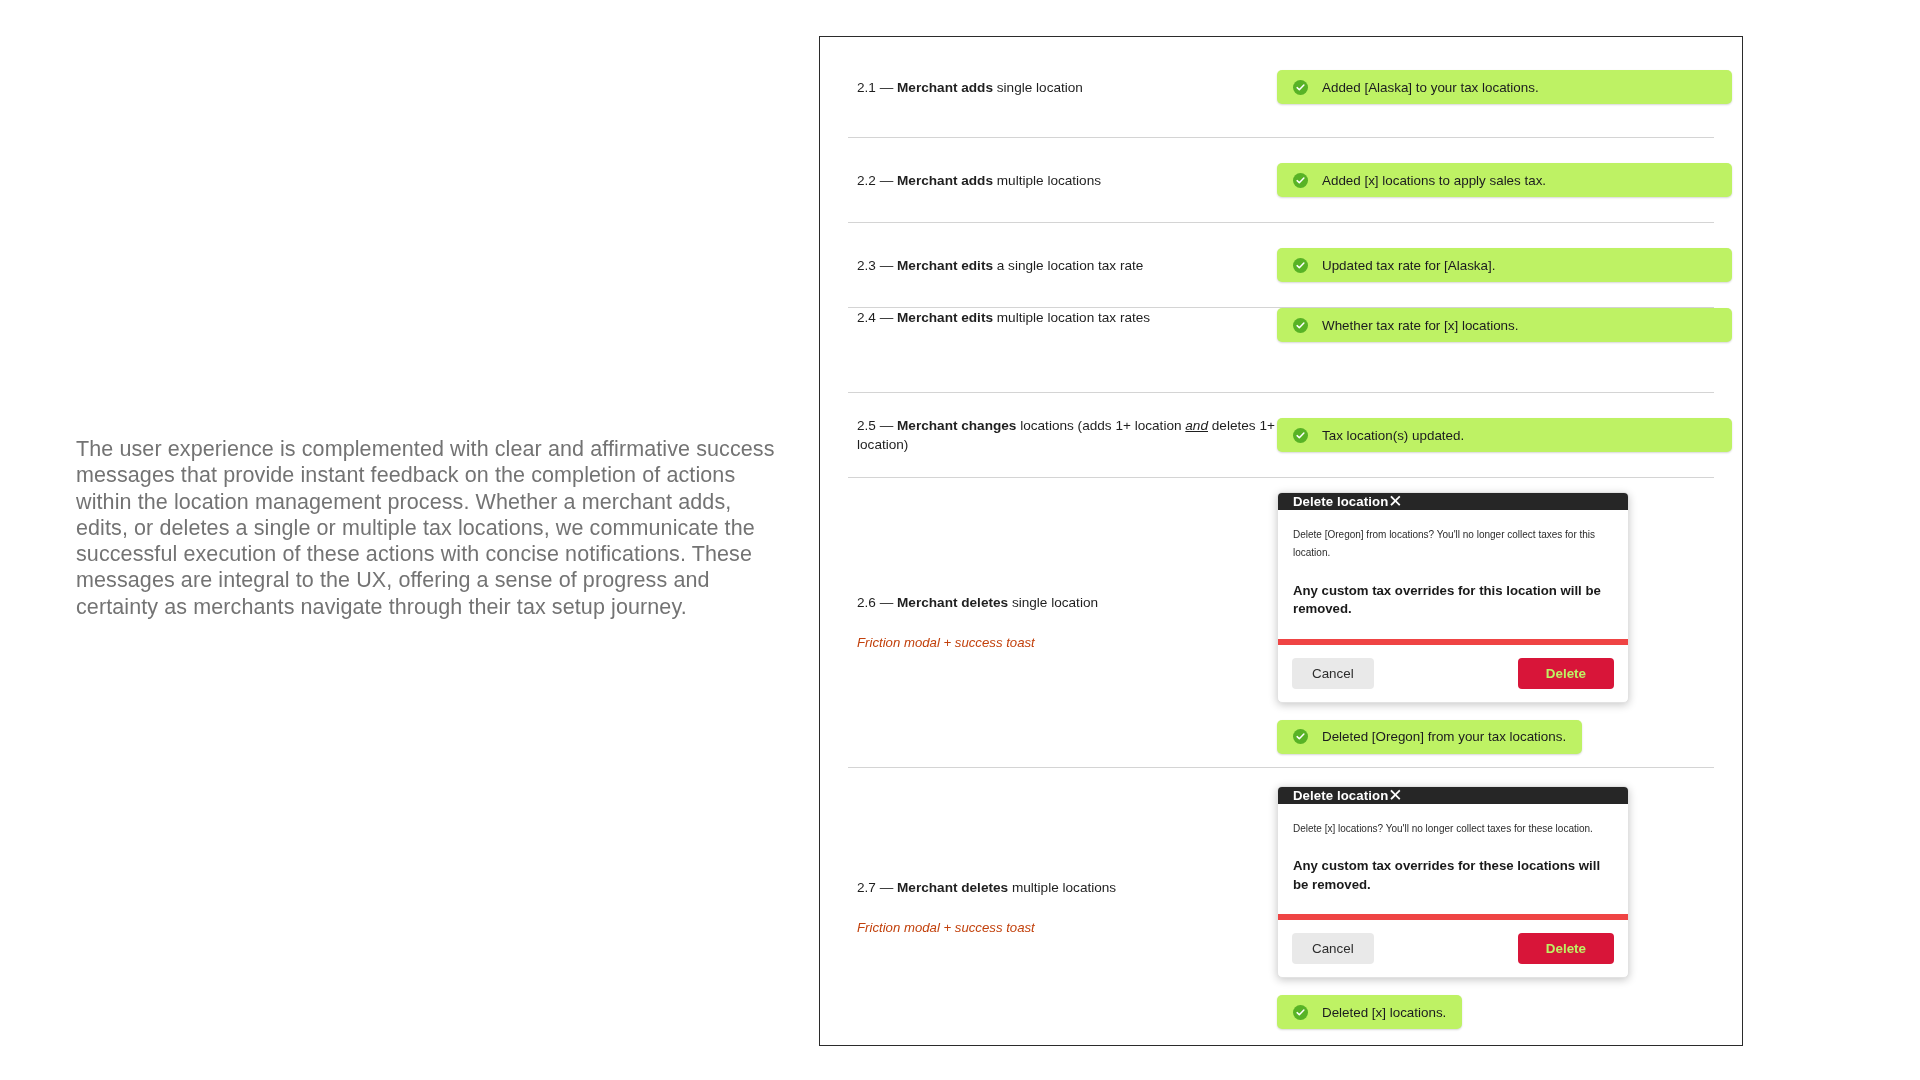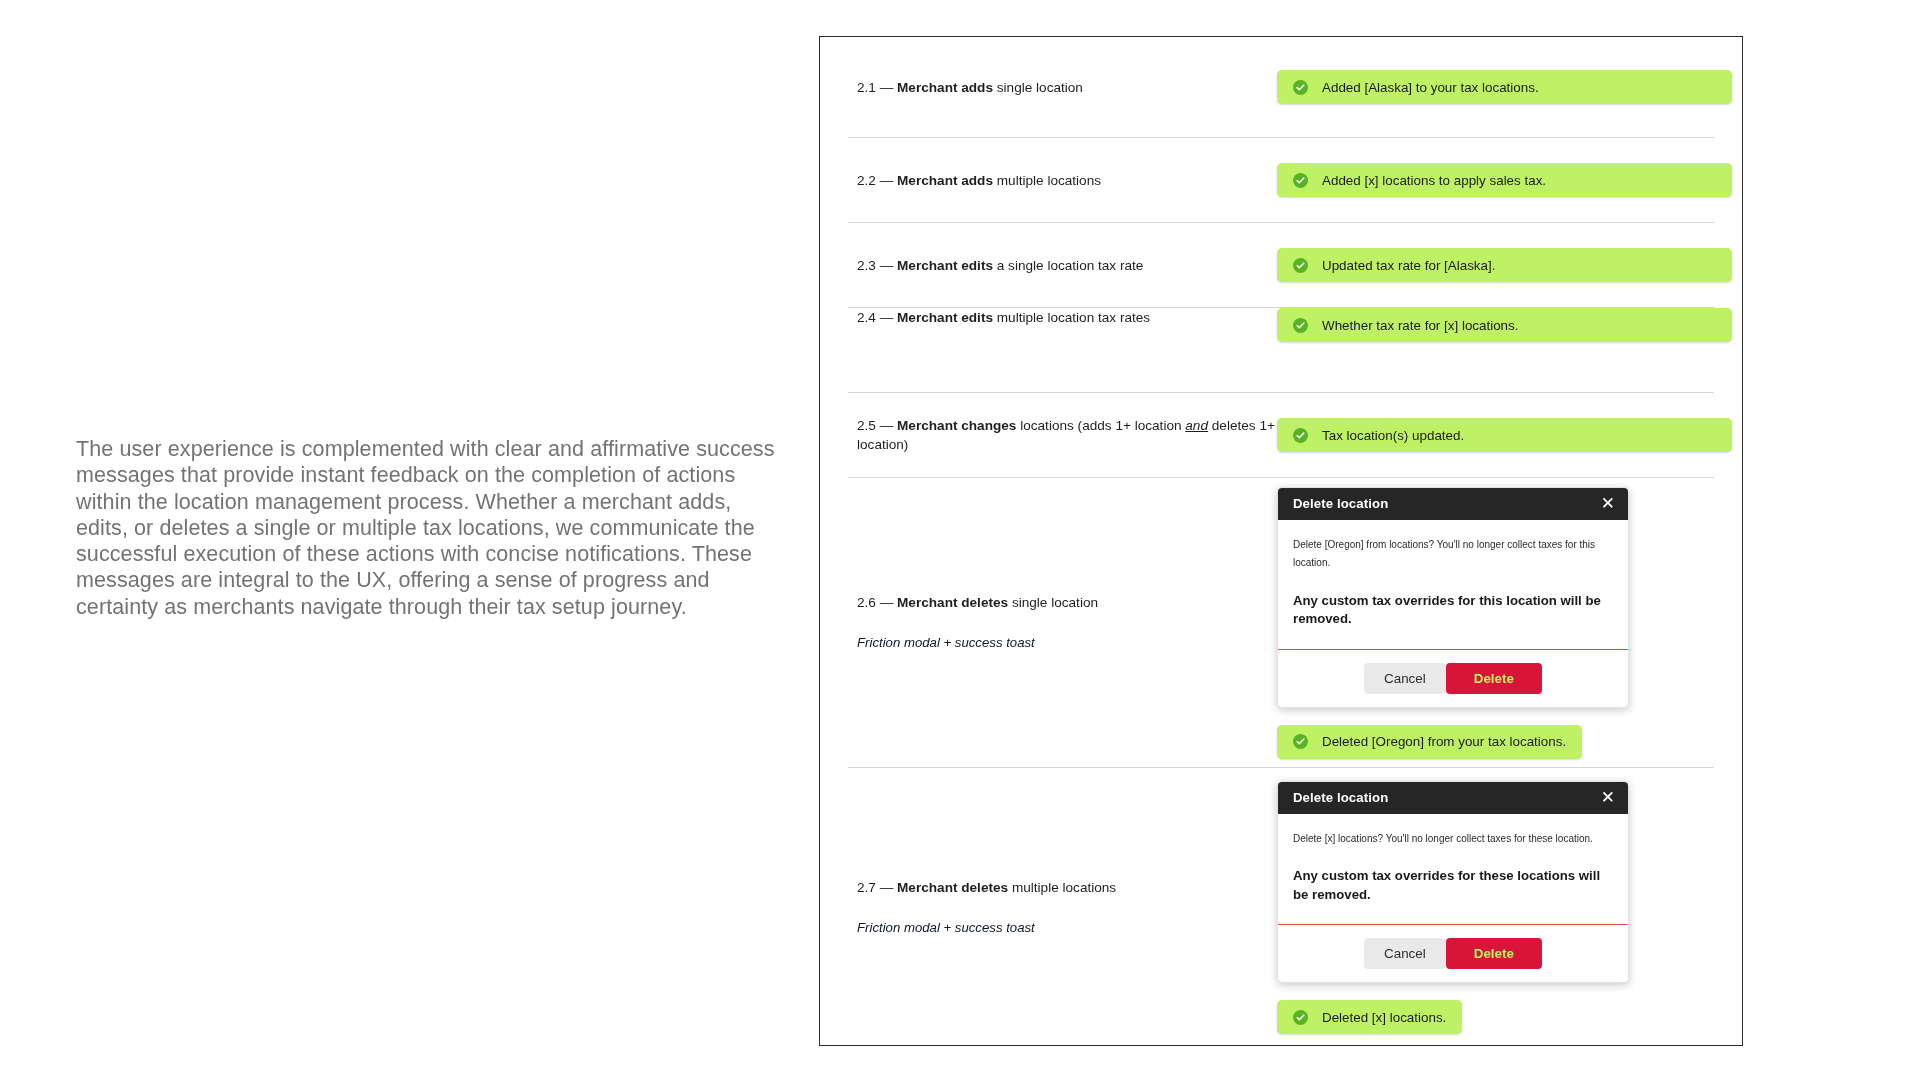--- a/index.html
+++ b/index.html
@@ -47,21 +47,21 @@
     font-size: 13.6px;
     line-height: 19px;
     color: #1f1f1f;
     padding-top: 0;
   }
   .row-label b { font-weight: 700; }
   .row-label u { text-decoration: underline; font-style: italic; }
   .row-sub {
     font-size: 13.2px;
     font-style: italic;
-    color: #0f172a;
+    color: #c2410c;
     margin-top: 21px;
     font-weight: 400;
   }
   .row-right {
     flex: 1 1 auto;
     display: flex;
     flex-direction: column;
     align-items: flex-start;
   }
 
@@ -96,24 +96,24 @@
     width: 352px;
     background: #ffffff;
     border-radius: 5px;
     box-shadow: 0 2px 8px rgba(0,0,0,0.22);
     overflow: hidden;
     border: 1px solid #e2e2e2;
   }
   .modal-header {
     background: #262626;
     color: #ffffff;
-    height: 32px;
+    height: 17px;
     display: flex;
     align-items: center;
-    justify-content: space-between;
+    justify-content: flex-start;
     padding: 0 13px 0 15px;
   }
   .modal-title { font-size: 13.2px; font-weight: 700; letter-spacing:0.1px; }
   .modal-close {
     font-size: 17px; line-height: 1; color: #ffffff; cursor: pointer;
     font-family: "DejaVu Sans", sans-serif; font-weight: 400;
   }
   .modal-body { padding: 16px 15px 20px 15px; }
   .modal-text {
     font-size: 10px;
@@ -121,24 +121,24 @@
     color: #2c2c2c;
   }
   .modal-warn {
     font-size: 13.2px;
     line-height: 18.5px;
     color: #1a1a1a;
     font-weight: 700;
     margin-top: 19px;
   }
   .modal-footer {
-    border-top: 1px solid #ef4444;
+    border-top: 6px solid #ef4444;
     padding: 13px 14px;
     display: flex;
-    justify-content: center;
+    justify-content: space-between;
   }
   .btn {
     border: none;
     border-radius: 4px;
     font-size: 13.4px;
     font-family: "Liberation Sans", sans-serif;
     cursor: pointer;
     height: 31px;
     padding: 0 20px;
   }

